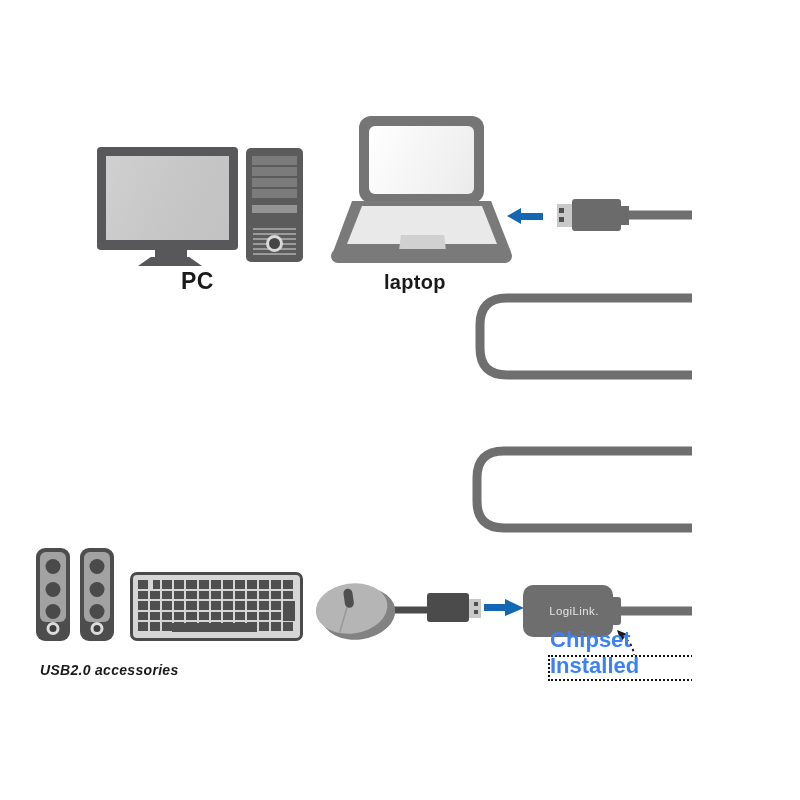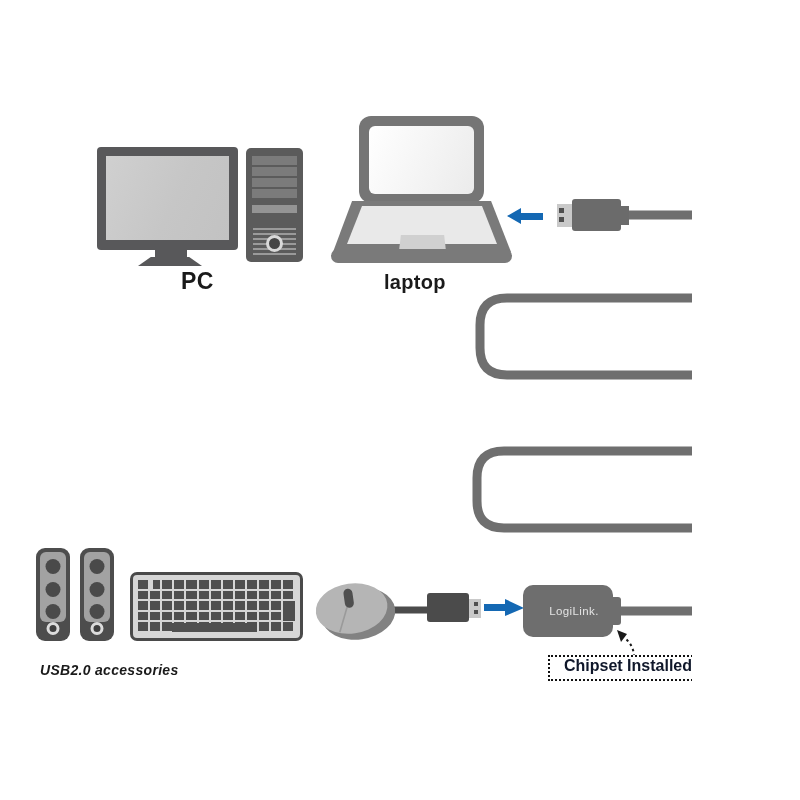--- a/index.html
+++ b/index.html
@@ -74,22 +74,22 @@
   .kb-space { position:absolute; left:39px; top:47.5px; width:85px; height:9px; background:#4f4f4f; }
 
   
   .adapter { left:523px; top:585px; width:90px; height:52px; background:#6e6e6e; border-radius:10px;
              display:flex; align-items:center; justify-content:center; }
   .adapter-tab { left:612px; top:597px; width:9px; height:28px; background:#6e6e6e; border-radius:0 3px 3px 0; }
   .brand { color:#e3e3e3; font-size:11.5px; letter-spacing:0.4px; padding-left:12px; }
 
   
   .chipset-box { left:548px; top:655px; width:160px; height:26px; border:2px dotted #111111;
-                 display:flex; align-items:flex-start; justify-content:center;
-                 font-weight:bold; font-size:16px; color:#0f172a; background:#ffffff; }
+                 display:flex; align-items:flex-end; justify-content:center;
+                 font-weight:bold; font-size:22px; color:#3b82f6; background:#ffffff; }
 </style>
 </head>
 <body>
 
 <div class="stage">
 
   <svg class="overlay" viewBox="0 0 800 800">
 
     <path d="M 621 215 H 704 Q 731 215 731 242 V 270 Q 731 298 704 298 H 507
              Q 480 298 480 325 V 348 Q 480 375 507 375 H 721 Q 748 375 748 402

